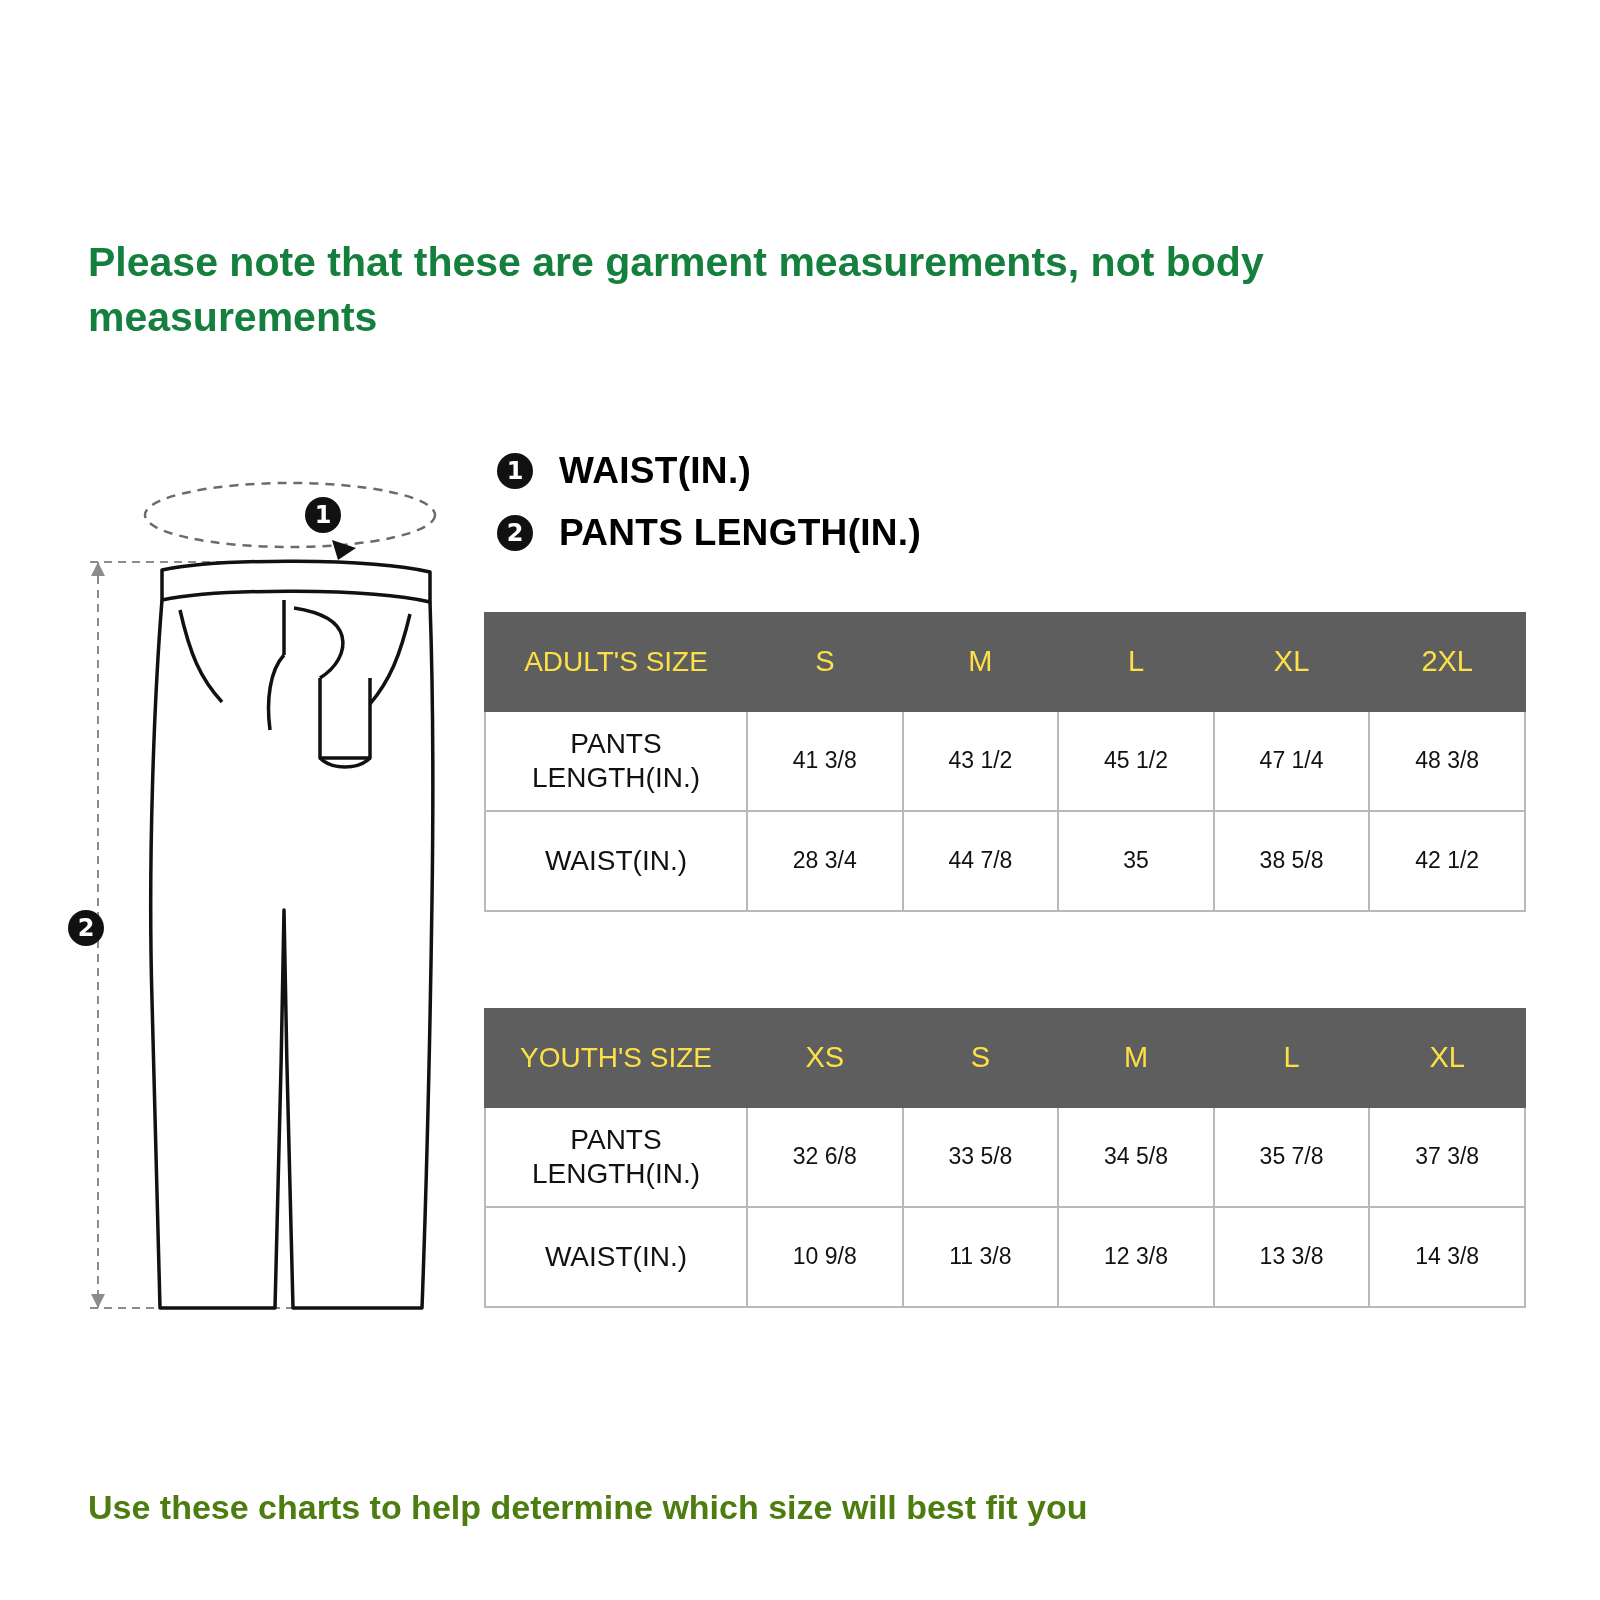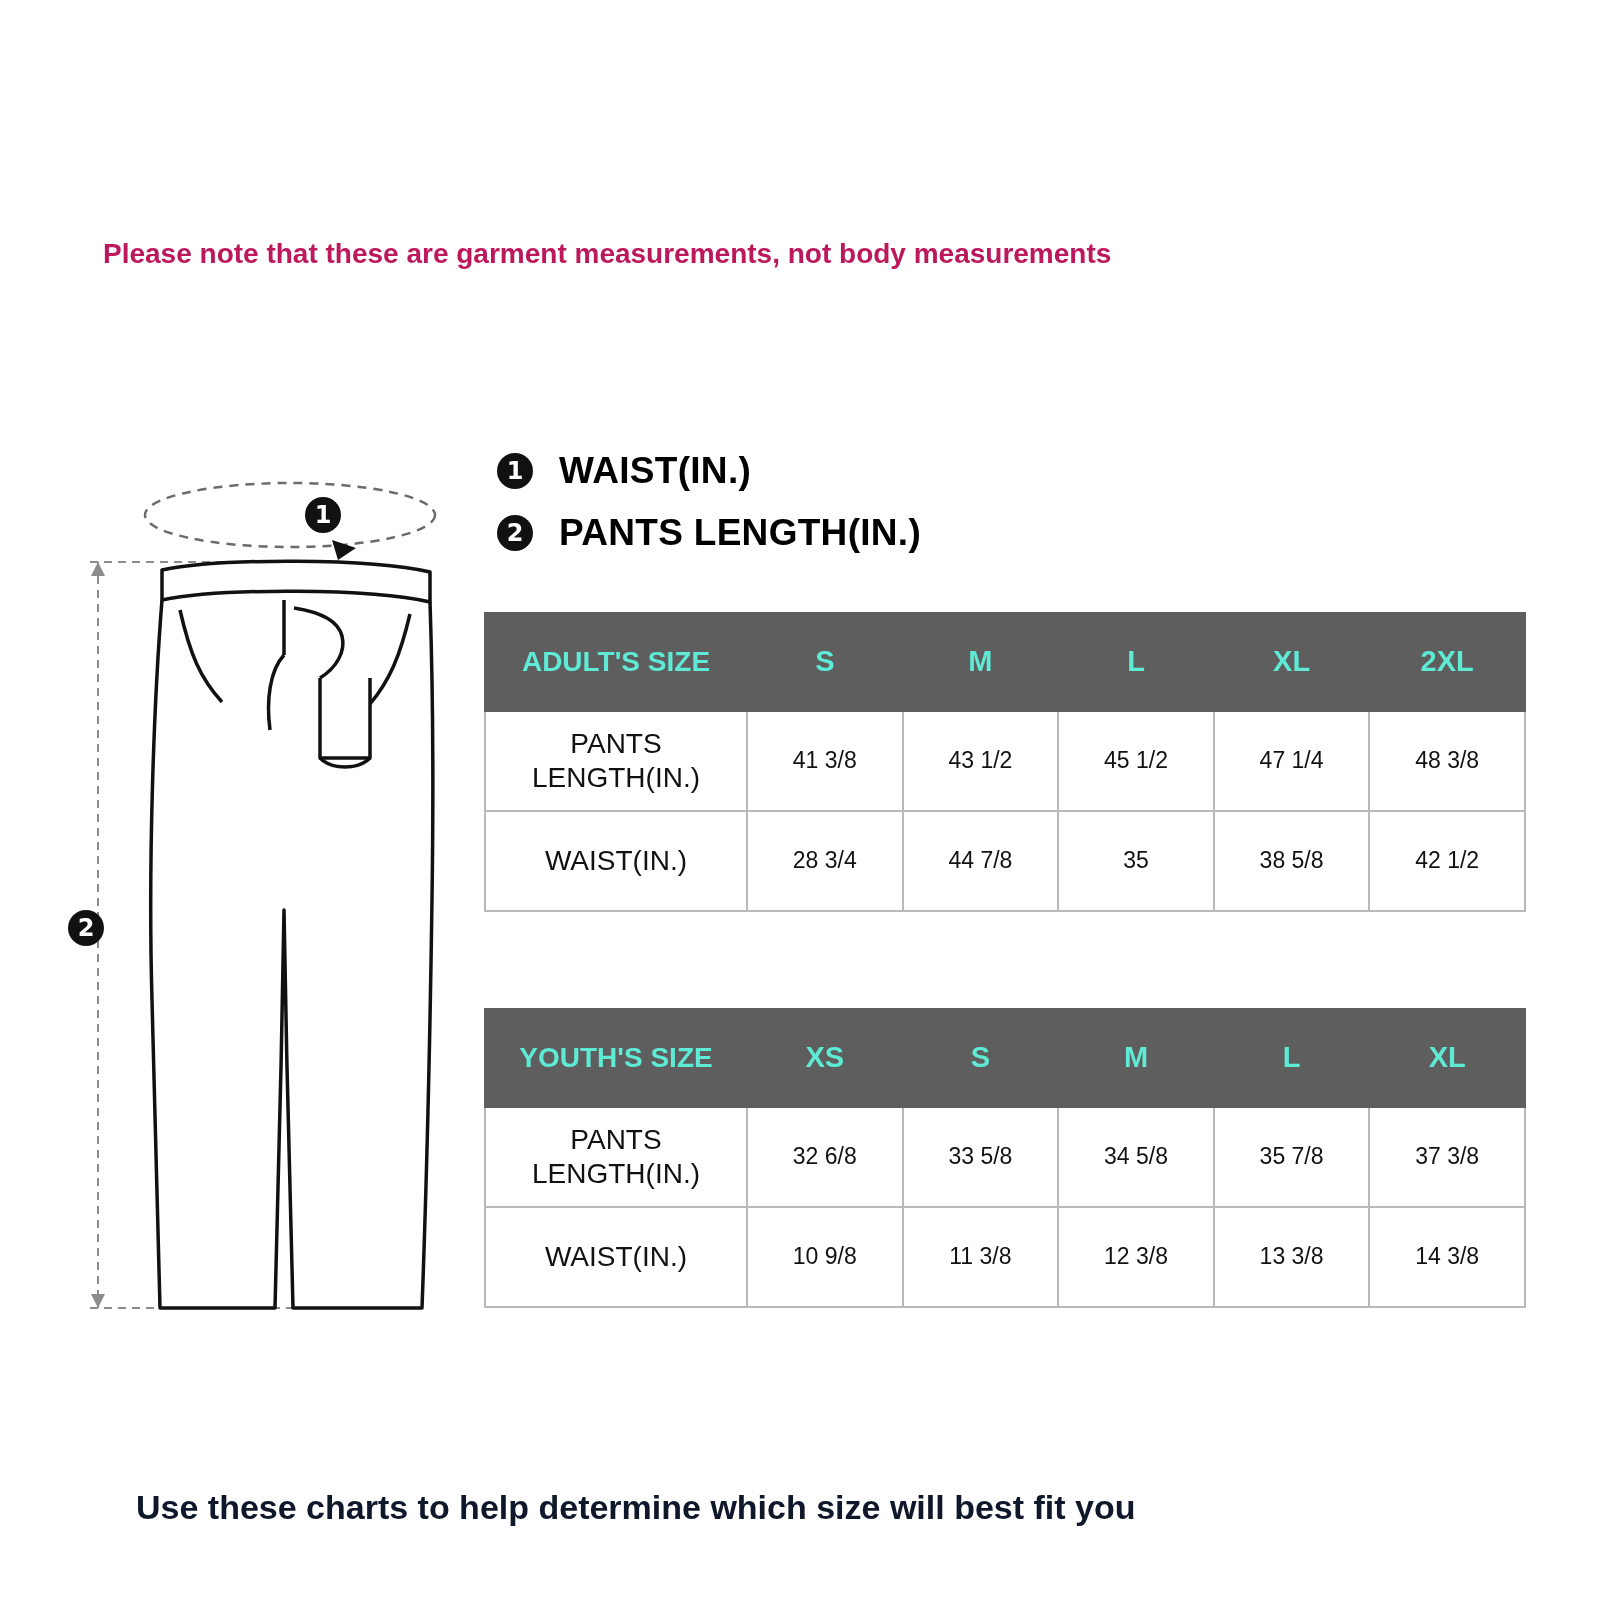--- a/index.html
+++ b/index.html
@@ -29,39 +29,38 @@
     top: 86px;
     font-size: 62px;
     font-weight: bold;
     letter-spacing: 0.5px;
     line-height: 1.05;
     color: #0a0a0a;
   }
 
   .note {
     position: absolute;
-    left: 103px;
+    left: 88px;
     top: 235px;
     width: 1230px;
-    font-size: 28px;
-    font-weight: bold;
-    color: #be185d;
+    font-size: 41px;
+    font-weight: bold;
+    color: #15803d;
     line-height: 1.35;
   }
 
   .footer-note {
     position: absolute;
     left: 88px;
     top: 1485px;
     width: 1400px;
     font-size: 34px;
     font-weight: bold;
-    color: #0f172a;
+    color: #4d7c0f;
     line-height: 1.3;
-    margin-left: 48px;
   }
 
   
   .legend {
     position: absolute;
     left: 497px;
     top: 440px;
     width: 620px;
   }
   .legend-row {
@@ -125,25 +124,25 @@
   table.size-table td {
     border: 2px solid #b9b9b9;
     text-align: center;
     vertical-align: middle;
     font-size: 23px;
     color: #111;
     padding: 0;
   }
   table.size-table thead th {
     background: #5e5e5e;
-    color: #5eead4;
+    color: #fde047;
     border-color: #5e5e5e;
     font-size: 29px;
     height: 96px;
-    font-weight: bold;
+    font-weight: normal;
     line-height: 1.15;
   }
   table.size-table thead th.corner {
     font-size: 28px;
   }
   table.size-table tbody td {
     height: 98px;
     line-height: 1.2;
   }
   table.size-table tbody td.rowhead {

